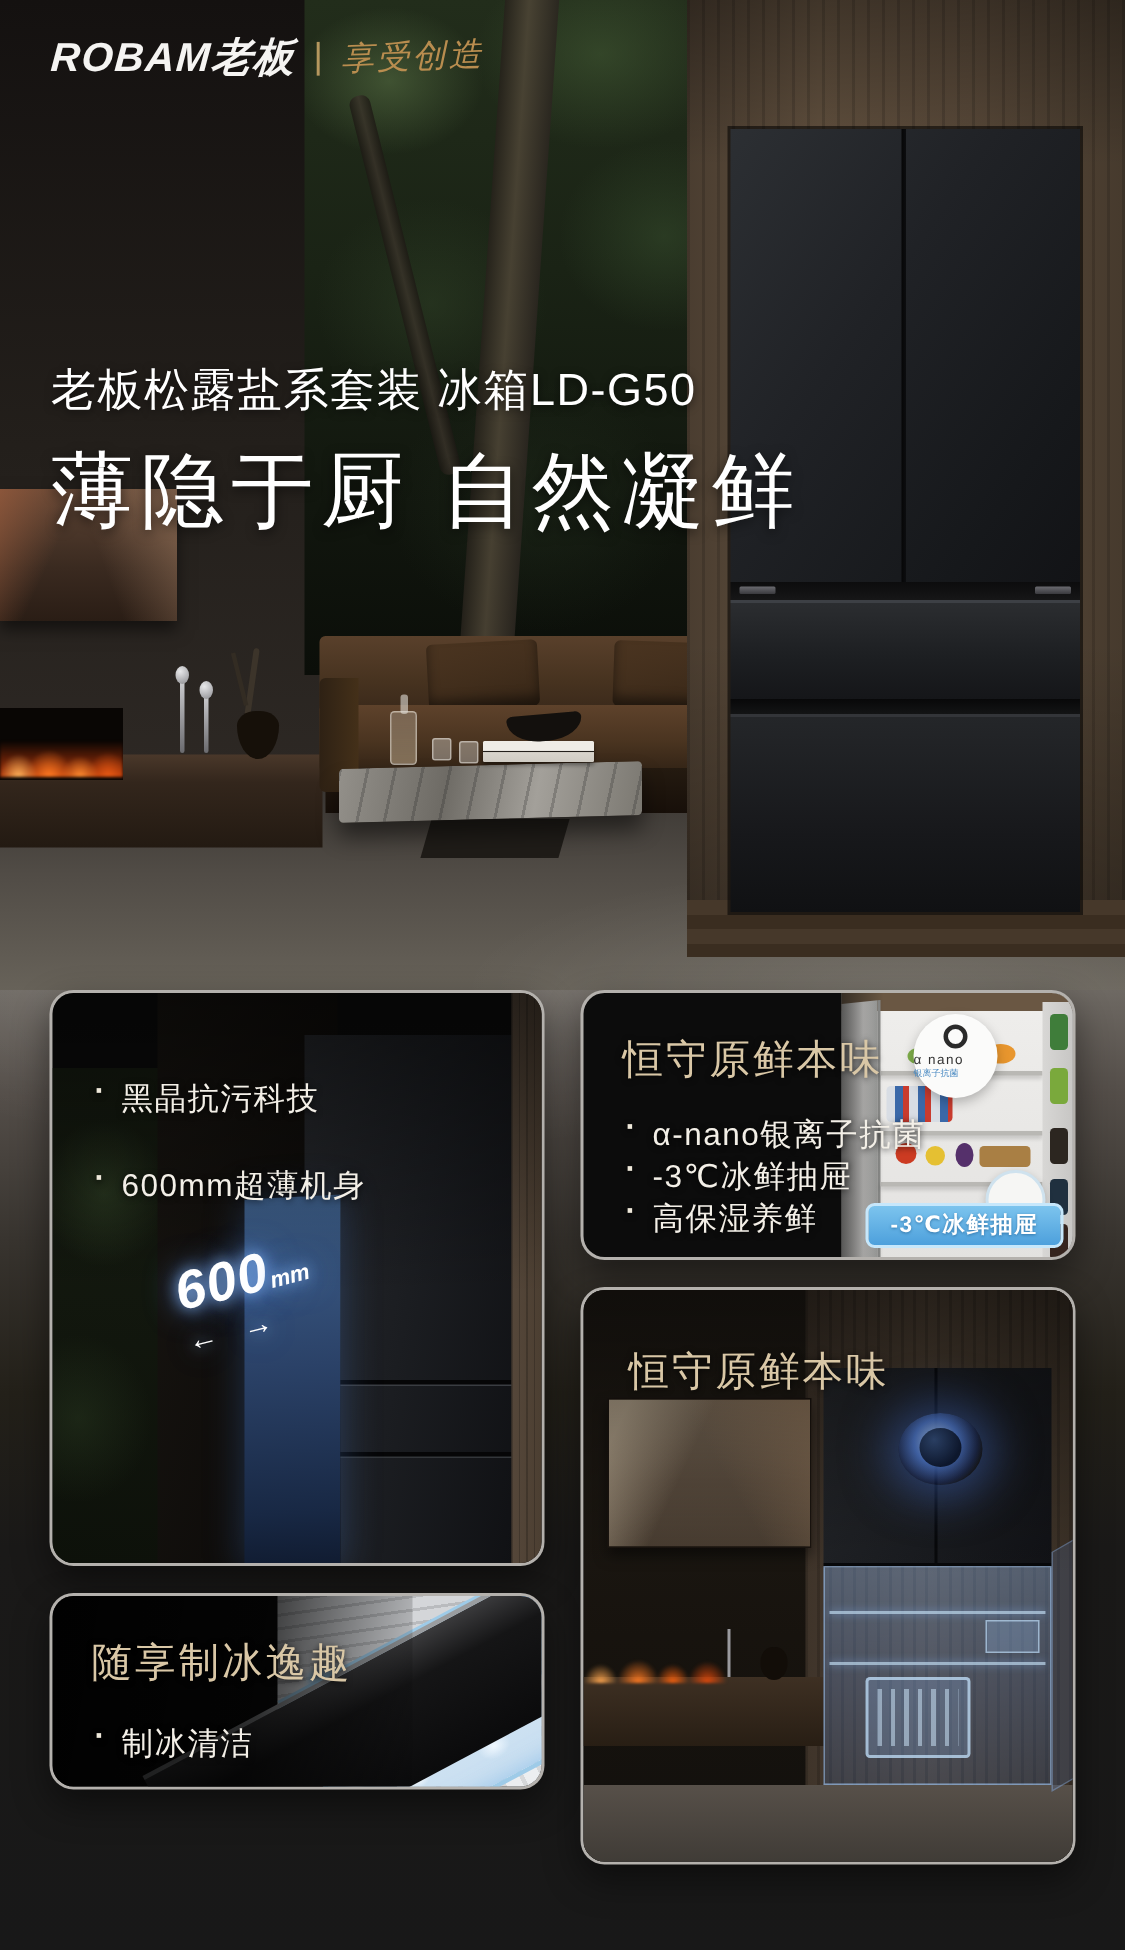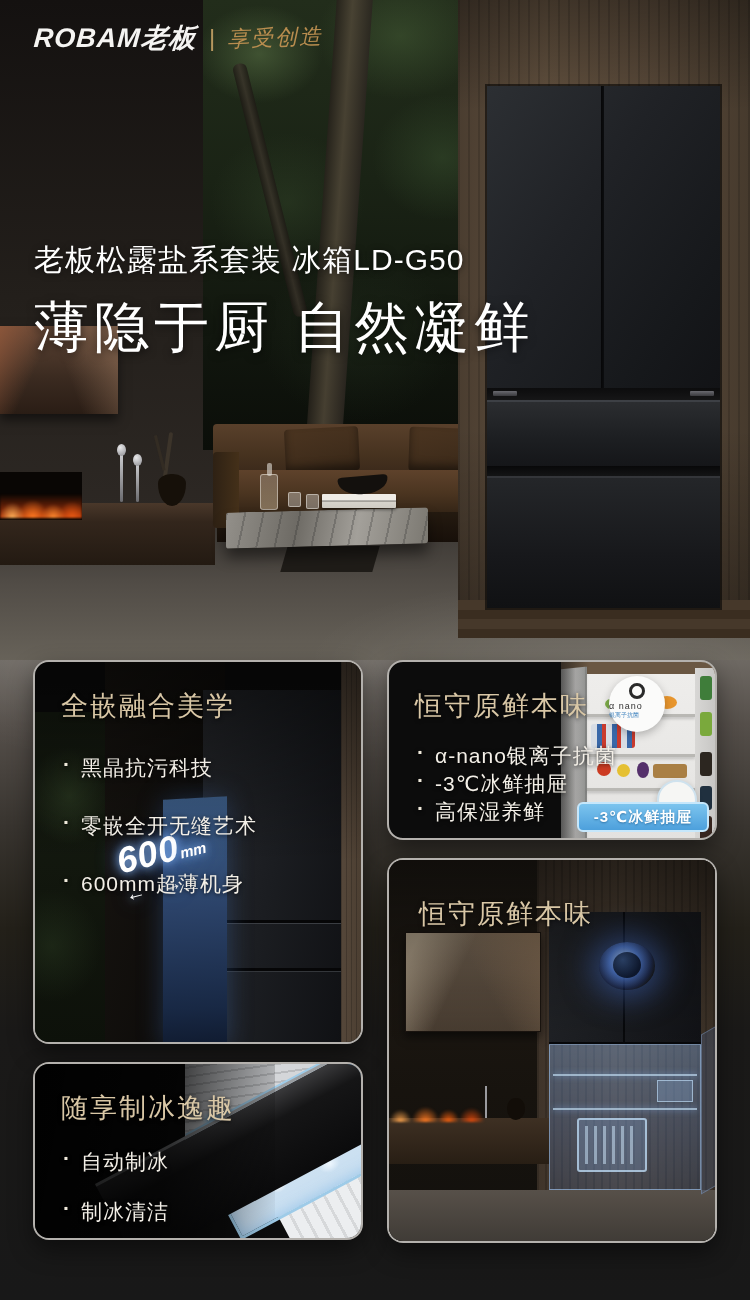--- a/index.html
+++ b/index.html
@@ -116,21 +116,21 @@
   
   .features { top:660px; left:0; width:750px; height:640px;
     background:
       radial-gradient(500px 160px at 30% 0%, rgba(255,255,255,.10), transparent 70%),
       linear-gradient(180deg,#6e6963 0%,#554f4a 10%,#38342f 26%,#232019 42%,#1a1918 58%,#181818 100%); }
   .card { position:absolute; border-radius:16px; border:2px solid rgba(222,219,214,.8); overflow:hidden; background:#0c0c0c;
     box-shadow:0 10px 24px rgba(0,0,0,.45); }
   .card1 { left:33px; top:0; width:330px; height:384px; }
   .card2 { left:387px; top:0; width:330px; height:180px; }
   .card3 { left:387px; top:198px; width:330px; height:385px; }
-  .card4 { left:33px; top:402px; width:330px; height:178px; }
+  .card4 { left:33px; top:402px; width:330px; height:131px; }
 
   .card-text { position:absolute; left:26px; top:26px; z-index:8; }
   .card-title { font-size:27px; font-weight:500; color:#d9c7a6; letter-spacing:2px; margin-bottom:18px;
     text-shadow:0 1px 4px rgba(0,0,0,.8); }
   .card-bullets { list-style:none; }
   .card-bullets li { position:relative; padding-left:20px; font-size:21px; color:#f3efe7; letter-spacing:1px;
     text-shadow:0 1px 4px rgba(0,0,0,.8); }
   .card-bullets li::before { content:"\00B7"; position:absolute; left:2px; top:-2px; color:#efe9db; font-weight:700; }
   .card1 .card-bullets li { margin-top:30px; }
   .card2 .card-bullets li { margin-top:0; }
@@ -336,24 +336,22 @@
       <div class="abs c1-fridge-line1"></div>
       <div class="abs c1-fridge-line2"></div>
       <div class="abs c1-wood"></div>
       <div class="abs c1-panel"></div>
       <div class="abs c1-shade"></div>
       <div class="abs c1-badge">
         <span class="c1-badge-value">600</span><span class="c1-badge-unit">mm</span>
         <div class="c1-arrows">← →</div>
       </div>
       <div class="card-text">
-        <h2 class="card-title">全嵌融合美学</h2>
         <ul class="card-bullets">
           <li>黑晶抗污科技</li>
-          <li>零嵌全开无缝艺术</li>
           <li>600mm超薄机身</li>
         </ul>
       </div>
     </article>
 
     <article class="card card2">
       <div class="abs c2-img">
         <div class="abs c2-wood-top"></div>
         <div class="abs c2-door"></div>
         <div class="abs c2-shelf s1"></div>
@@ -420,20 +418,19 @@
       <div class="abs c4-machine"></div>
       <div class="abs c4-glow"></div>
       <div class="abs c4-panel"></div>
       <div class="abs c4-icebox"></div>
       <div class="abs c4-rail"></div>
       <div class="abs c4-front"></div>
       <div class="abs c4-shade"></div>
       <div class="card-text">
         <h2 class="card-title">随享制冰逸趣</h2>
         <ul class="card-bullets">
-          <li>自动制冰</li>
           <li>制冰清洁</li>
         </ul>
       </div>
     </article>
 
   </section>
 </div>
 
 </body></html>

